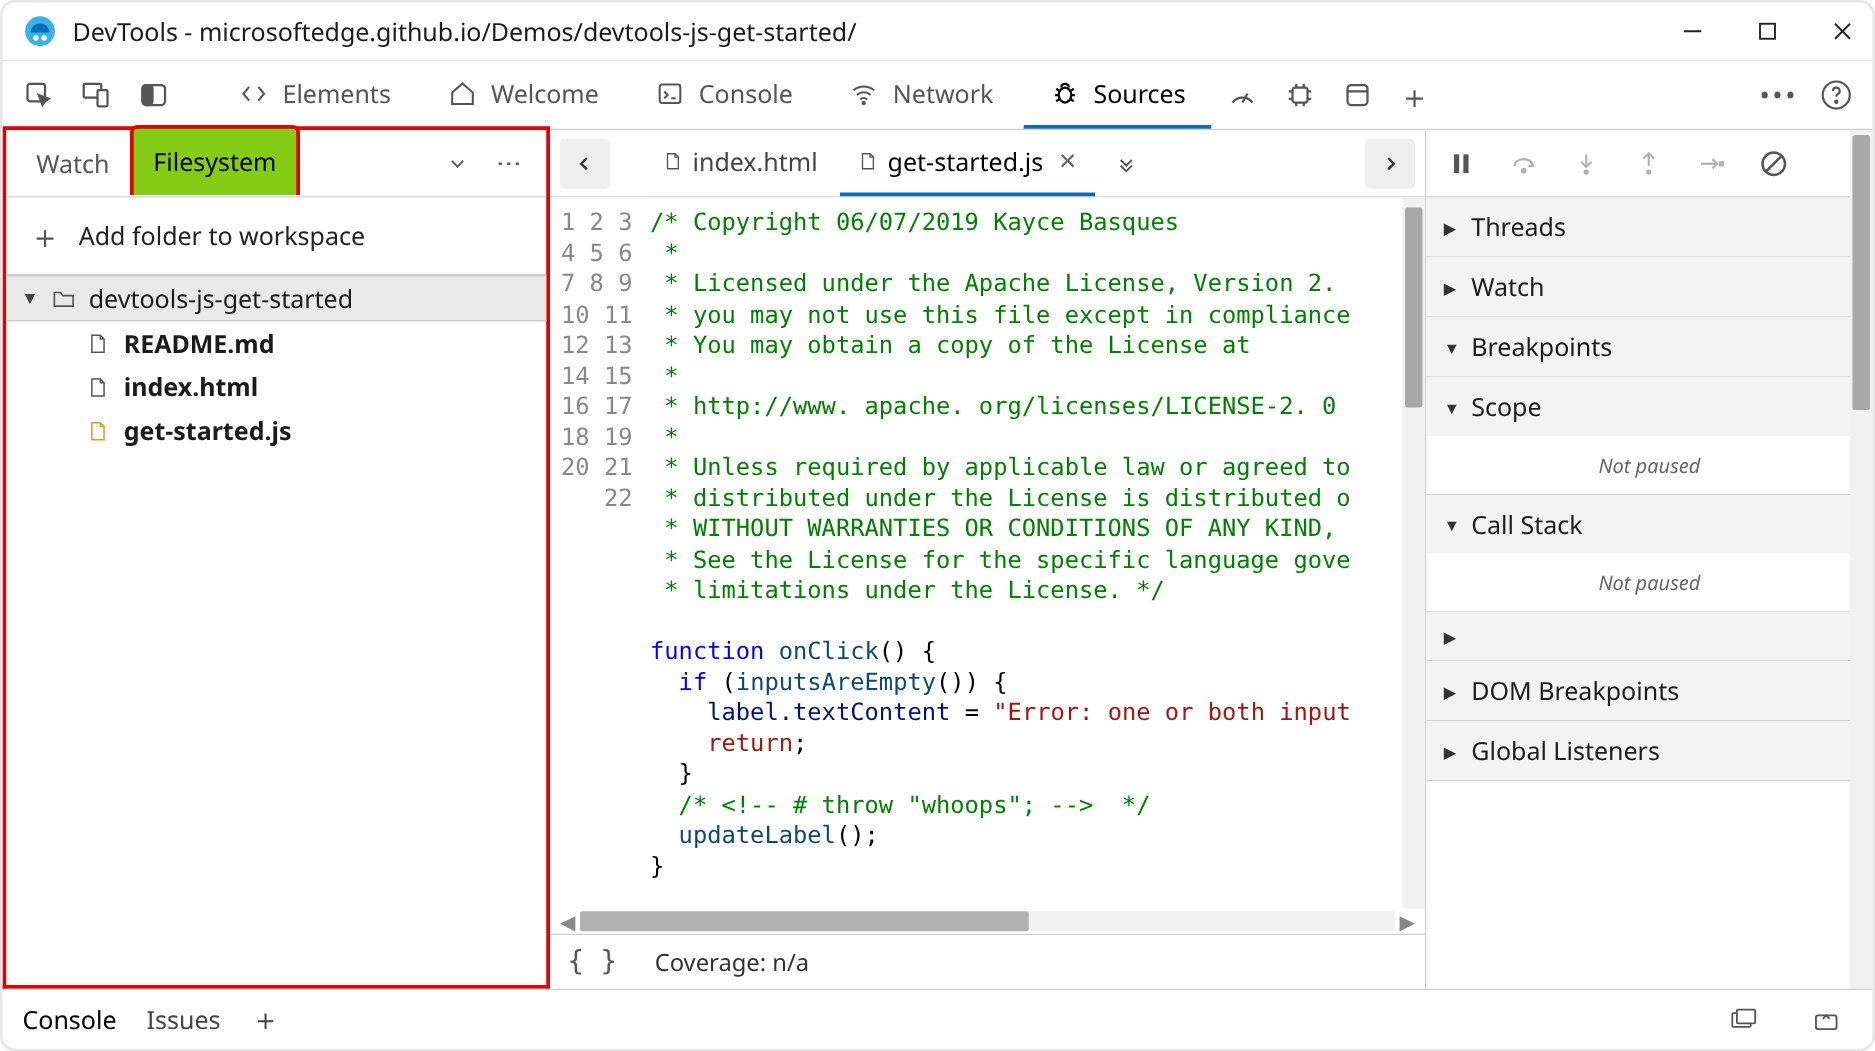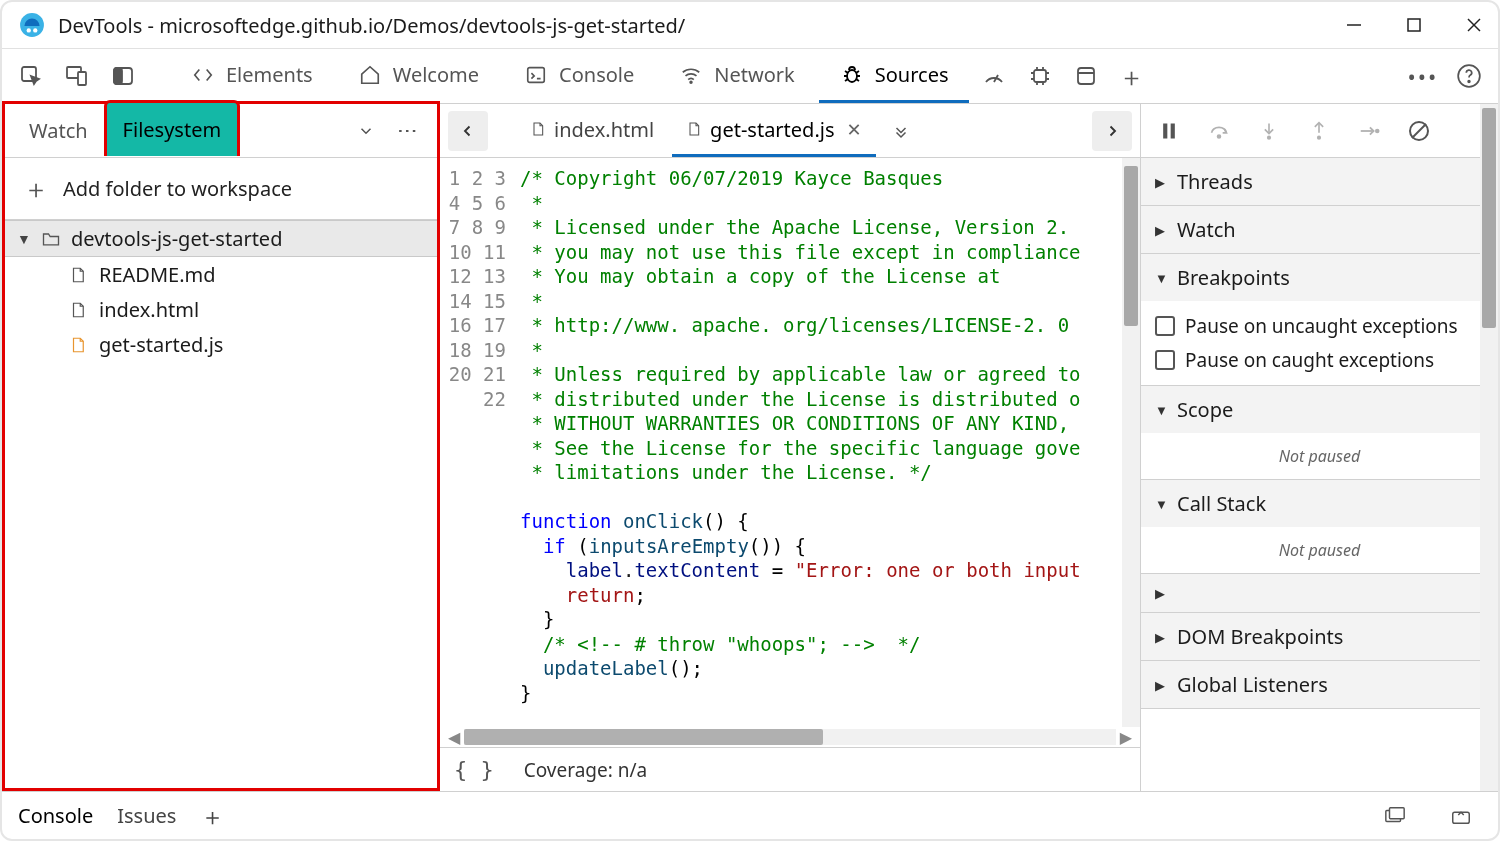--- a/index.html
+++ b/index.html
@@ -14,28 +14,28 @@
   .top-tabs { display:flex; align-items:center; height:56px; border-top:1px solid #e1e1e1; border-bottom:1px solid #d0d0d0; padding:0 8px; gap:4px; }
   .tab-btn { display:flex; align-items:center; gap:10px; padding:0 20px; height:100%; font-size:20px; color:#555; cursor:pointer; border-bottom:3px solid transparent; }
   .tab-btn.active { color:#000; border-bottom:3px solid #0f6cbd; }
   .icon-slot { display:inline-flex; width:26px; height:26px; align-items:center; justify-content:center; color:#555; }
   .icon-btn { display:inline-flex; align-items:center; justify-content:center; width:42px; height:42px; color:#555; cursor:pointer; }
   .spacer { flex:1; }
   .main { display:flex; height: calc(100% - 46px - 56px - 48px); }
   .left-pane { width:438px; border-right:1px solid #d0d0d0; display:flex; flex-direction:column; border:3px solid #e20000; border-top:none; }
   .left-tabs { display:flex; align-items:center; height:54px; padding:0 8px; border-bottom:1px solid #d0d0d0; position:relative; }
   .ltab { font-size:20px; color:#555; padding:0 16px; height:100%; display:flex; align-items:center; cursor:pointer; }
-  .ltab.active { color:#000; border:3px solid #e20000; border-bottom:none; border-top-left-radius:6px; border-top-right-radius:6px; background:#14b8a6; position:relative; top:-3px; height:calc(100% + 3px);}
+  .ltab.active { color:#000; border:3px solid #e20000; border-bottom:none; border-top-left-radius:6px; border-top-right-radius:6px; background:#84cc16; position:relative; top:-3px; height:calc(100% + 3px);}
   .left-tabs-red-top { position:absolute; top:-3px; left:-3px; right:-3px; height:3px; background:#e20000; }
   .add-folder { display:flex; align-items:center; gap:14px; padding:12px 18px; font-size:20px; color:#222; cursor:pointer; }
   .plus { font-size:26px; color:#555; }
   .tree { border-top:1px solid #d0d0d0; }
   .tree-row { display:flex; align-items:center; gap:10px; padding:4px 12px; font-size:20px; cursor:pointer; }
   .tree-row.folder { background:#e9e9e9; border-top:1px solid #c9c9c9; border-bottom:1px solid #c9c9c9; }
-  .tree-row.file { padding-left:64px; }
+  .tree-row.file { padding-left:64px;font-weight:bold; }
   .caret { width:14px; text-align:center; color:#444; font-size:14px;}
   .folder-icon, .file-icon { width:20px; height:20px; display:inline-flex; }
 
   .mid-pane { flex:1; display:flex; flex-direction:column; min-width:0; }
   .file-tabs { display:flex; align-items:center; height:54px; border-bottom:1px solid #d0d0d0; padding:0 8px; gap:4px;}
   .ftab { display:flex; align-items:center; gap:8px; padding:0 14px; height:100%; font-size:20px; color:#444; cursor:pointer; border-bottom:3px solid transparent;}
   .ftab.active { color:#000; border-bottom:3px solid #0f6cbd;}
   .ftab .close { color:#666; font-size:18px; margin-left:4px;}
   .nav-btn { width:40px; height:40px; display:inline-flex; align-items:center; justify-content:center; background:#eee; border-radius:4px; cursor:pointer; color:#333;}
   .code-wrap { flex:1; display:flex; overflow:hidden; position:relative; background:#fff; }
@@ -436,30 +436,20 @@
           <div class="sec-head">
             <span class="tri">▶</span>
             <span>Watch</span>
           </div>
         </div>
     <div class="section">
       <div class="sec-head">
             <span class="tri">▼</span>
             <span>Breakpoints</span>
           </div>
-      <div class="sec-body">
-        <div class="check-row">
-              <span class="checkbox"></span>
-              <span>Pause on uncaught exceptions</span>
-            </div>
-        <div class="check-row">
-              <span class="checkbox"></span>
-              <span>Pause on caught exceptions</span>
-            </div>
-      </div>
     </div>
     <div class="section">
       <div class="sec-head">
             <span class="tri">▼</span>
             <span>Scope</span>
           </div>
       <div class="np">Not paused</div>
     </div>
     <div class="section">
       <div class="sec-head">

